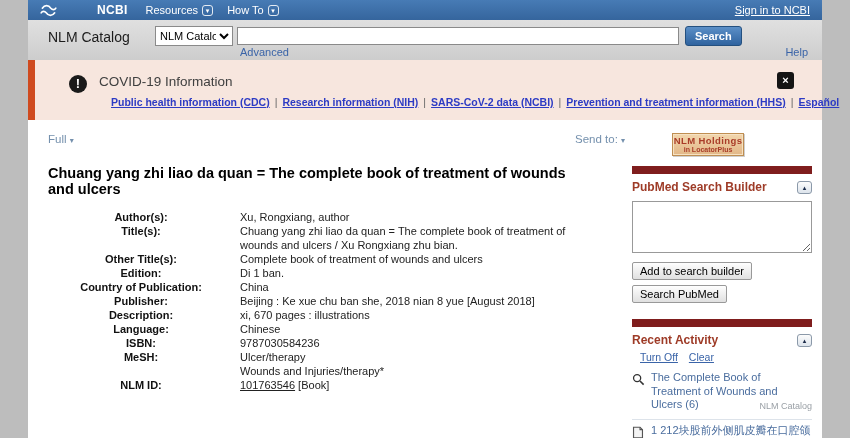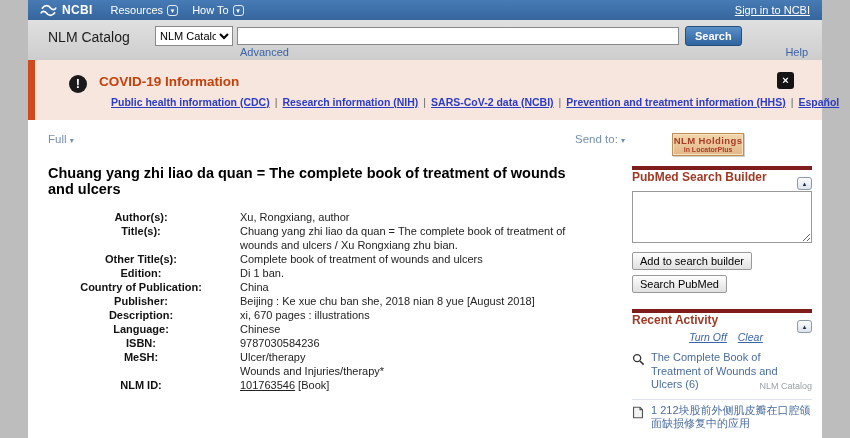--- a/index.html
+++ b/index.html
@@ -10,21 +10,21 @@
     font-family:"Liberation Sans", sans-serif;
   }
   .page { width:794px; margin:0 auto; background:#fff; height:438px; }
 
   
   .topbar {
     height:20px; background:linear-gradient(#477bb5,#35659d);
     display:flex; align-items:center; padding:0 12px; color:#fff; font-size:11px;
   }
   .ncbi-logo { display:flex; align-items:center; margin-right:5px; }
-  .brand { font-weight:bold; font-size:12px; margin-right:18px; letter-spacing:.3px; }
+  .brand { font-weight:bold; font-size:12px; margin-right:18px; letter-spacing:.3px;margin-left:35px; }
   .menu { display:flex; align-items:center; gap:4px; margin-right:14px; cursor:pointer; }
   .chevbox {
     display:inline-block; width:11px; height:11px; border:1px solid rgba(255,255,255,.85);
     border-radius:3px; font-size:7px; line-height:10px; text-align:center; color:#fff;
   }
   .signin { margin-left:auto; color:#fff; text-decoration:underline; cursor:pointer; }
 
   
   .search-header { height:40px; background:linear-gradient(#e0e0e0,#cdcdcd); position:relative; }
   .app-title { position:absolute; left:20px; top:9px; font-size:14px; color:#1c1c1c; }
@@ -37,21 +37,21 @@
   }
   .advanced { position:absolute; left:212px; top:26px; font-size:11px; color:#3a64a8; text-decoration:none; cursor:pointer; }
   .help { position:absolute; right:14px; top:26px; font-size:11px; color:#3a64a8; text-decoration:none; cursor:pointer; }
 
   
   .covid-banner { height:60px; background:#f7e6de; border-left:7px solid #cf4a1f; position:relative; }
   .alert-icon {
     position:absolute; left:34px; top:15px; width:18px; height:18px; background:#1a1a1a;
     border-radius:50%; color:#fff; font-weight:bold; font-size:13px; text-align:center; line-height:18px;
   }
-  .banner-title { position:absolute; left:64px; top:14px; font-size:13.5px; font-weight:bold; color:#c2410c; }
+  .banner-title { position:absolute; left:64px; top:14px; font-size:13.5px; font-weight:normal; color:#404040; }
   .banner-links { position:absolute; left:76px; top:36px; font-size:10.5px; font-weight:bold; white-space:nowrap; }
   .banner-links a { color:#2d3bc4; text-decoration:underline; cursor:pointer; }
   .banner-links .sep { color:#666; margin:0 5px; font-weight:normal; }
   .banner-close {
     position:absolute; right:28px; top:12px; width:17px; height:17px; background:#141414;
     border-radius:3px; color:#fff; text-align:center; line-height:16px; font-size:11px; font-weight:bold; cursor:pointer;
   }
 
   
   .toolbar { position:relative; height:42px; background:#fff; }
@@ -71,34 +71,34 @@
   .main { display:flex; padding:0 10px 0 20px; min-height:268px; background:#fff;gap:44px; }
   .record { width:554px; }
   .record-title { font-size:14.5px; font-weight:bold; color:#000; margin:3px 0 13px; }
   .frow { display:flex; font-size:11px; line-height:14px; }
   .flabel { width:192px; text-align:center; font-weight:bold; padding-right:6px; flex-shrink:0; color:#111; }
   .fvalue { max-width:352px; color:#222; }
   .nlmid { color:#222; text-decoration:underline; cursor:pointer; }
 
   
   .sidebar { width:190px; margin-left:20px; padding-top:4px; }
-  .portlet { border-top:4px solid #7f1d1d; position:relative; }
+  .portlet { border-top:8px solid #7f1d1d; position:relative; padding-top:6px; }
   .portlet.second { margin-top:16px; }
   .portlet-title { color:#9e3b27; font-size:12px; font-weight:bold; margin:0 0 7px; }
   .collapse-btn {
     position:absolute; right:0; top:7px; width:15px; height:13px; border:1px solid #8b99a9;
     border-radius:3px; background:linear-gradient(#fcfcfc,#dde4ec); font-size:7px; line-height:11px;
     text-align:center; color:#1c2b4a; cursor:pointer;
   }
   .builder-textarea { width:180px; height:52px; border:1px solid #999; font-size:11px; font-family:inherit; resize:both; }
   .side-btn {
     font-size:11px; font-family:inherit; padding:2px 7px; border:1px solid #999;
     background:linear-gradient(#fefefe,#e0e0e0); border-radius:2px; margin-top:5px; cursor:pointer; display:inline-block;
   }
-  .ra-links { text-align:center; font-size:10.5px; margin:-3px 0 4px;font-style:italic; }
+  .ra-links { text-align:left; font-size:10.5px; margin:-3px 0 4px; }
   .ra-links a { color:#3a64a8; text-decoration:underline; margin-left:8px; cursor:pointer; }
   .ra-item { display:flex; gap:5px; padding:4px 0 7px; border-bottom:1px solid #dde3ea; position:relative; }
   .ra-icon { width:14px; flex-shrink:0; padding-top:1px; }
   .ra-text { font-size:11px; line-height:13.5px; color:#4a6d9e; text-decoration:none; cursor:pointer; display:block; }
   .ra-item1 .ra-text { padding-right:2px; }
   .ra-source { position:absolute; right:0; bottom:8px; font-size:9px; color:#9aa0a6; }
 </style>
 </head>
 <body>
 

